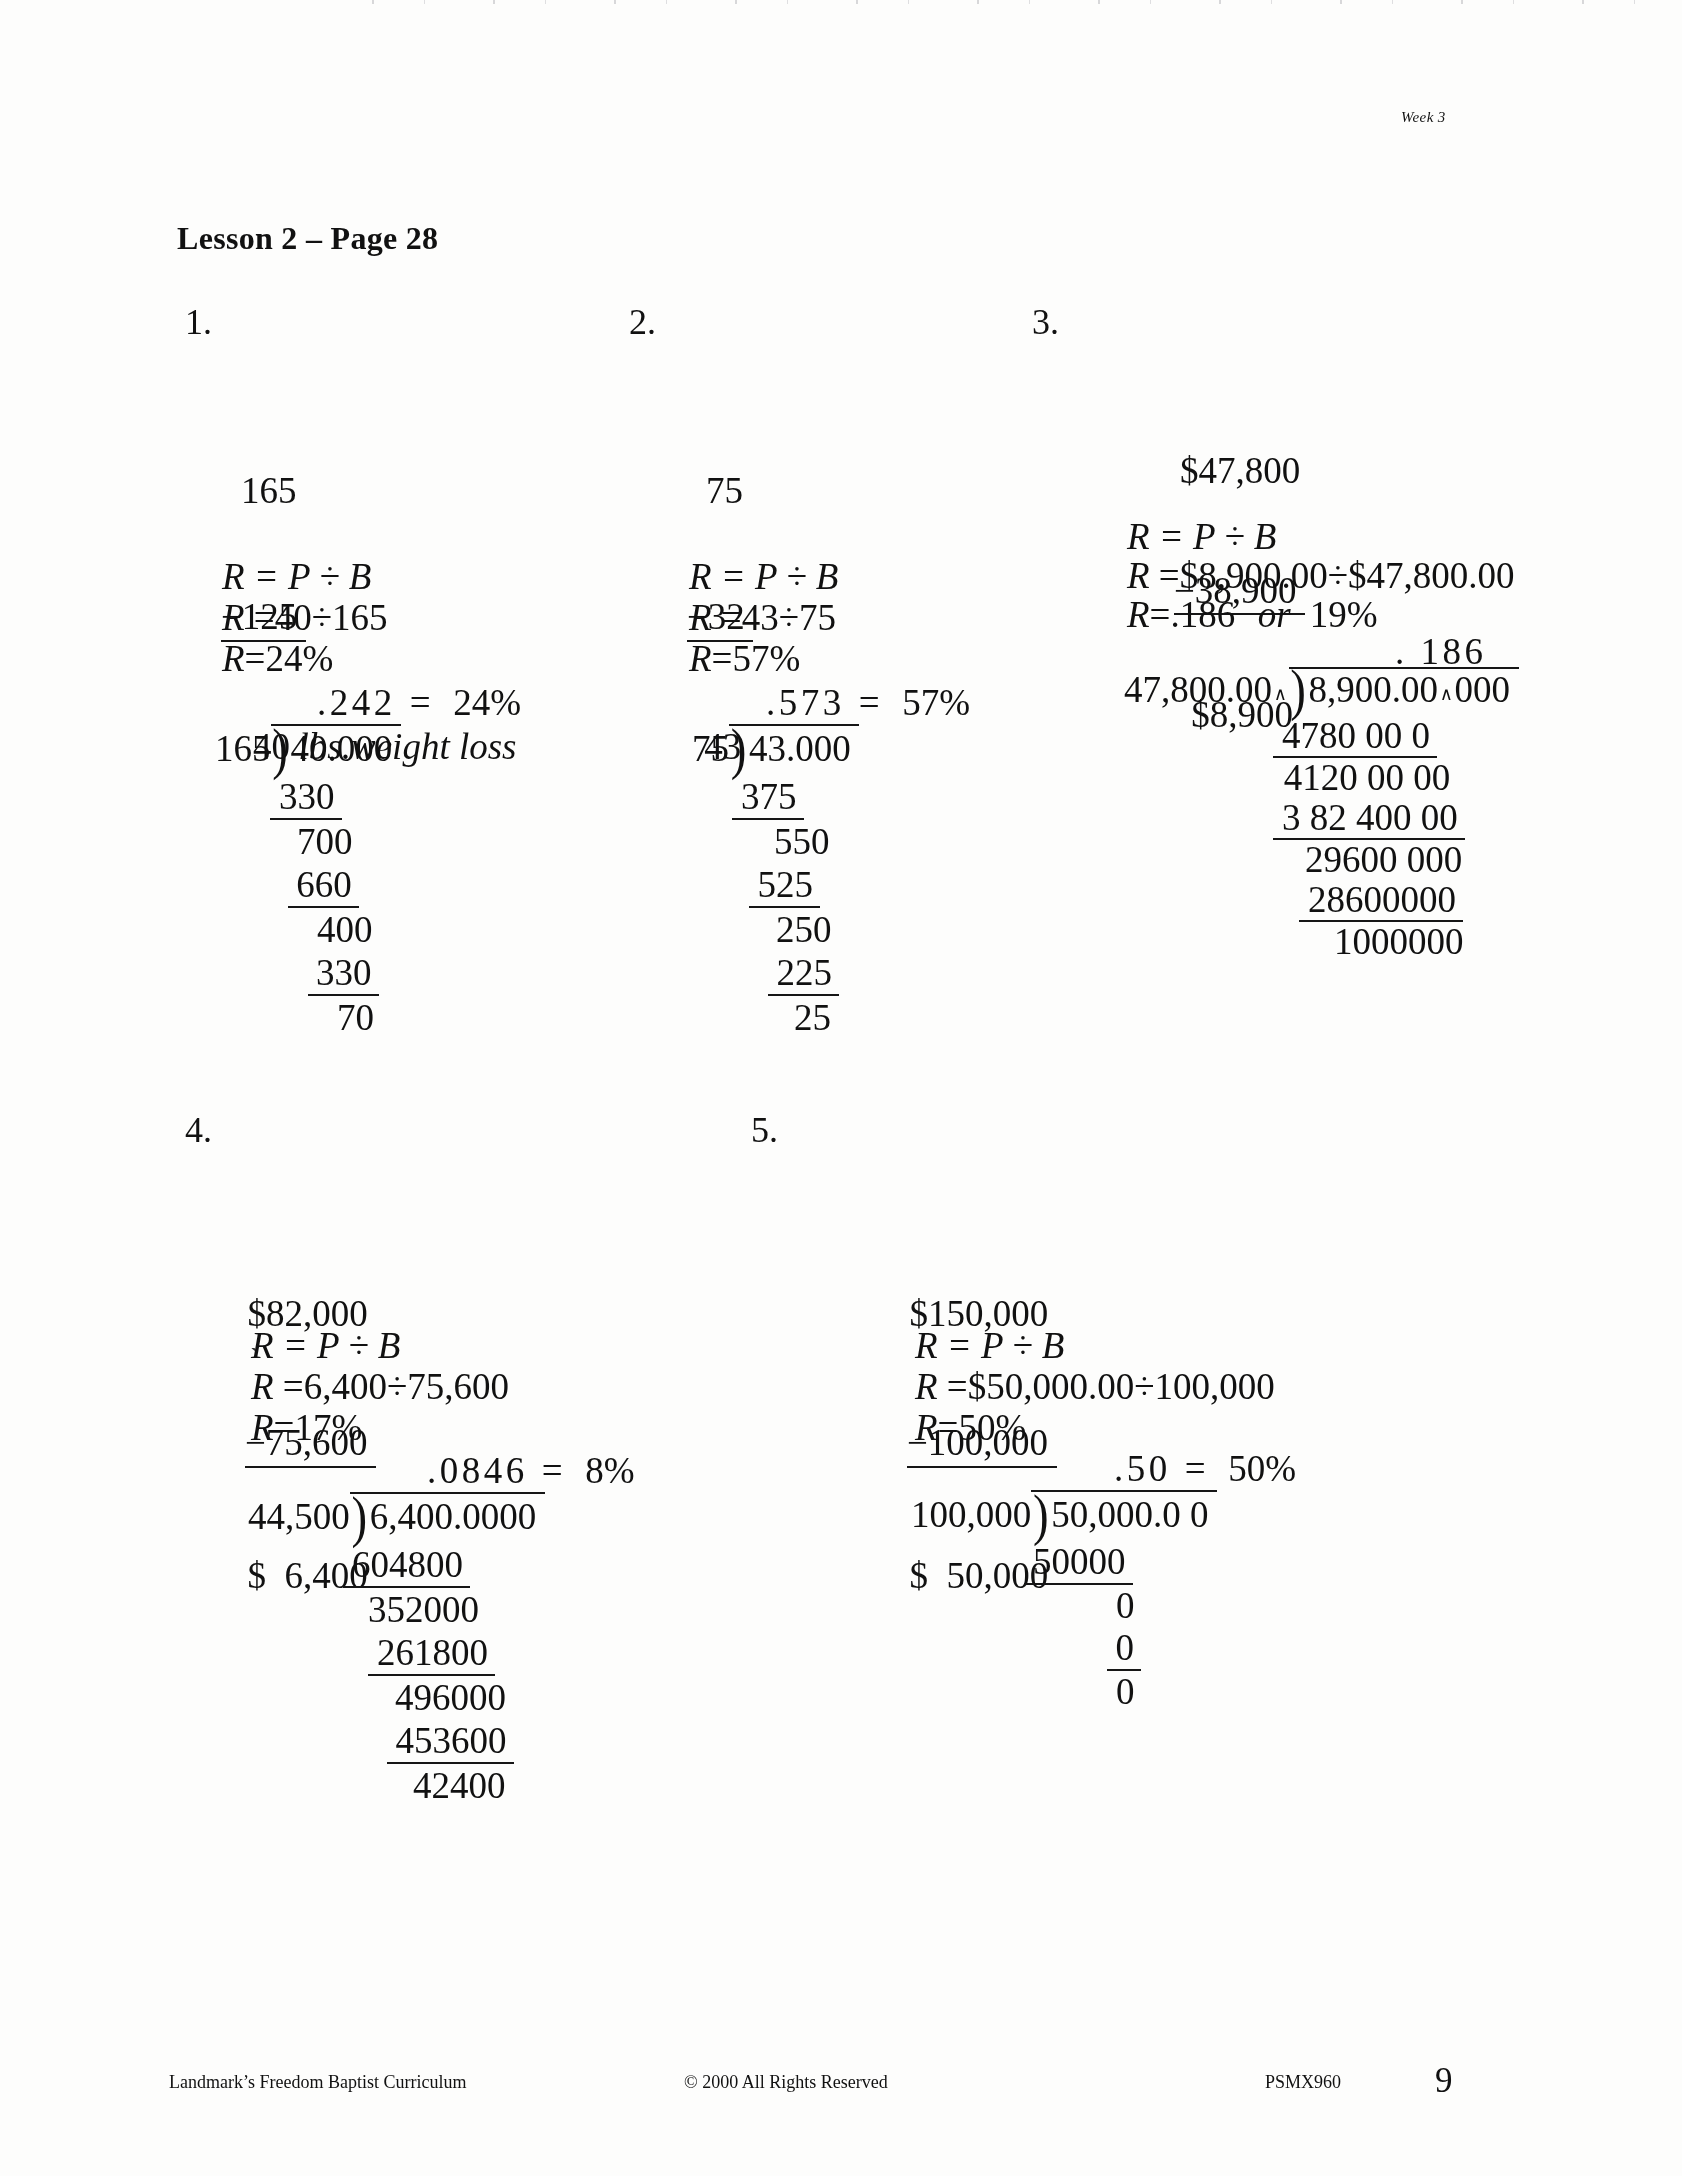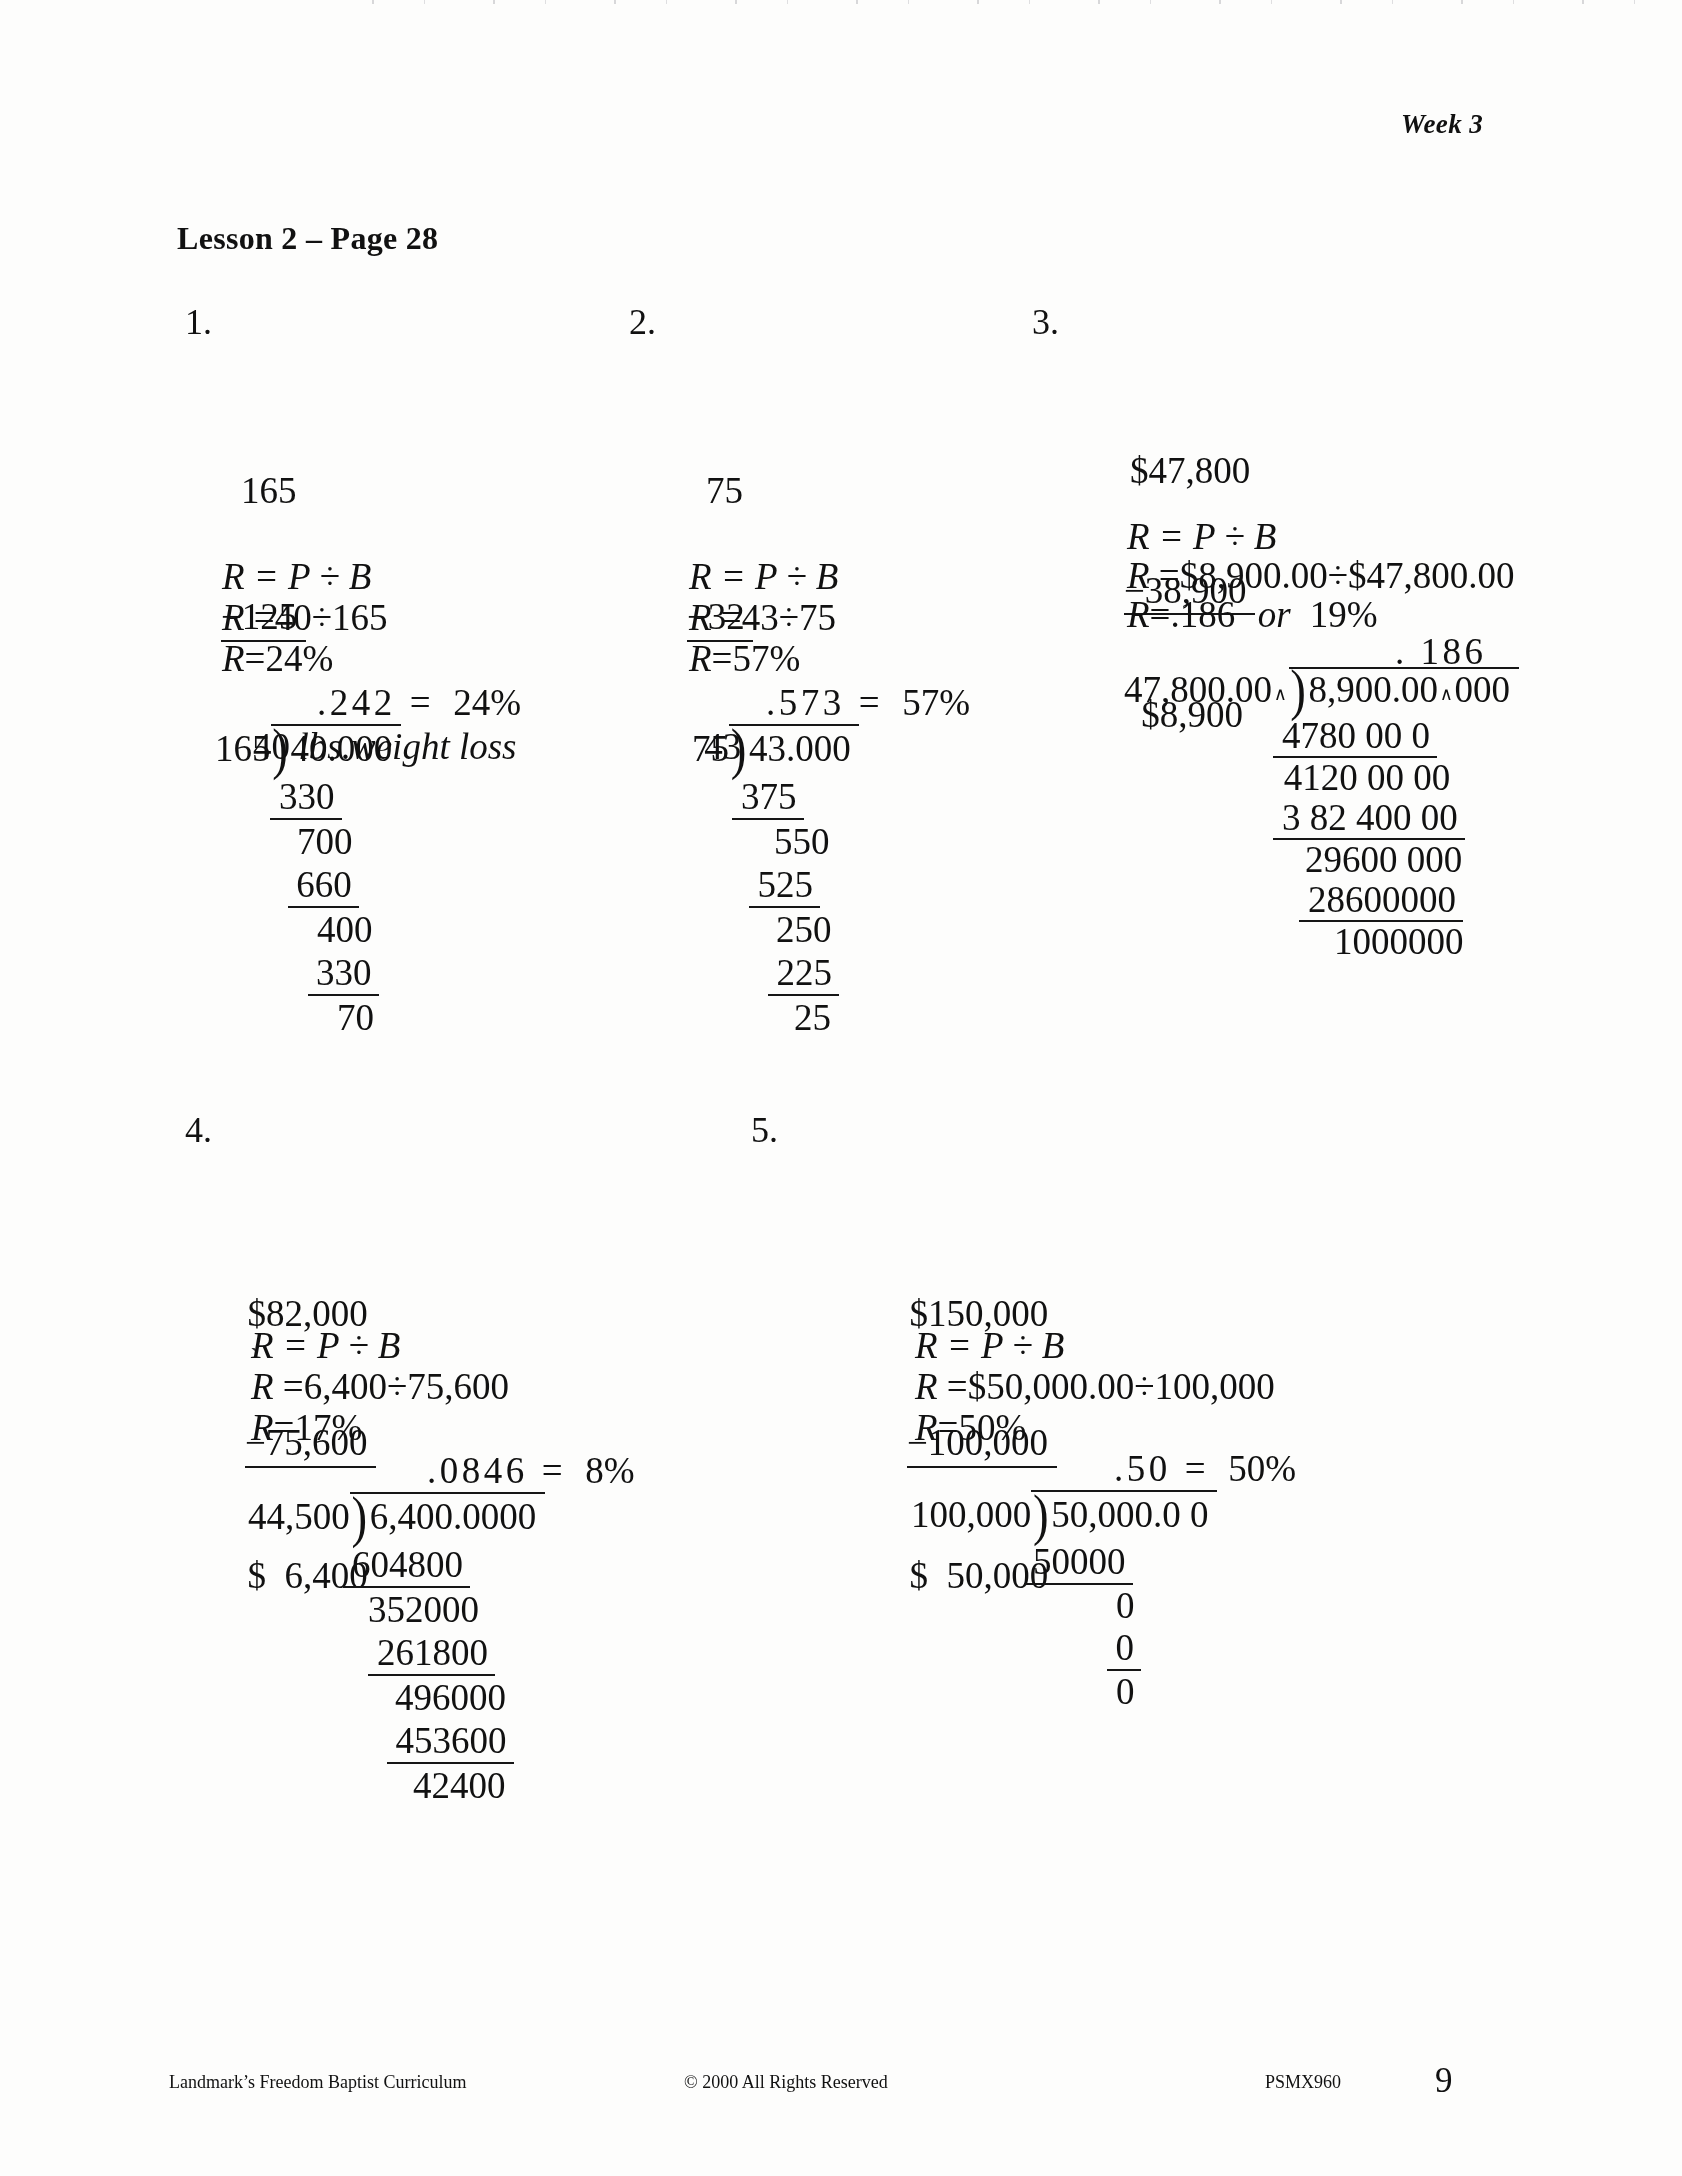--- a/index.html
+++ b/index.html
@@ -12,21 +12,21 @@
     font-size:37px;
     overflow:hidden;
   }
   .scan-noise{
     position:absolute;top:0;left:372px;right:26px;height:3.5px;
     background:repeating-linear-gradient(90deg,#b9b9bd 0 1.7px,transparent 1.7px 52px,#c6c6ca 52px 53px,transparent 53px 121px);
     opacity:.55;
   }
   .week{
     position:absolute;left:1401px;top:109px;
-    font-size:27px;font-weight:bold;font-style:italic;letter-spacing:0.4px;
+    font-size:15px;font-weight:normal;font-style:italic;letter-spacing:0.4px;
   }
   .title{
     position:absolute;left:177px;top:220px;
     font-size:32px;font-weight:bold;letter-spacing:0.3px;
   }
   .plabel{position:absolute;font-size:36px;line-height:1;}
   #lb1{left:185px;top:304px}
   #lb2{left:629px;top:304px}
   #lb3{left:1032px;top:304px}
   #lb4{left:185px;top:1112px}
@@ -36,21 +36,21 @@
   .sub{position:absolute;line-height:42px;white-space:pre;}
   .sub>div{white-space:pre;}
   .sb{display:inline-block;border-bottom:2.6px solid #161616;padding:0 8.6px 1.7px 0;}
   .note{margin-left:8.6px;font-style:italic;}
   #p1-sub{left:221px;top:386px}
   #p1-sub .mn{margin-left:20px}
   #p1-sub .rs{margin-left:32px}
   #p2-sub{left:687px;top:386px}
   #p2-sub .mn{margin-left:19px}
   #p2-sub .rs{margin-left:17.3px}
-  #p3-sub{left:1124px;top:371px;line-height:40px}
+  #p3-sub{left:1174px;top:371px;line-height:40px}
   #p3-sub .mn{margin-left:6px}
   #p3-sub .rs{margin-left:17.3px}
   #p4-sub{left:245px;top:1206px;line-height:43px}
   #p4-sub .mn{margin-left:2.6px}
   #p4-sub .rs{margin-left:2.6px}
   #p5-sub{left:907px;top:1206px;line-height:43px}
   #p5-sub .mn{margin-left:2.6px}
   #p5-sub .rs{margin-left:2.6px}
   .stray{position:absolute;left:5.2px;top:130px;font-size:26px;color:#333;}
 

